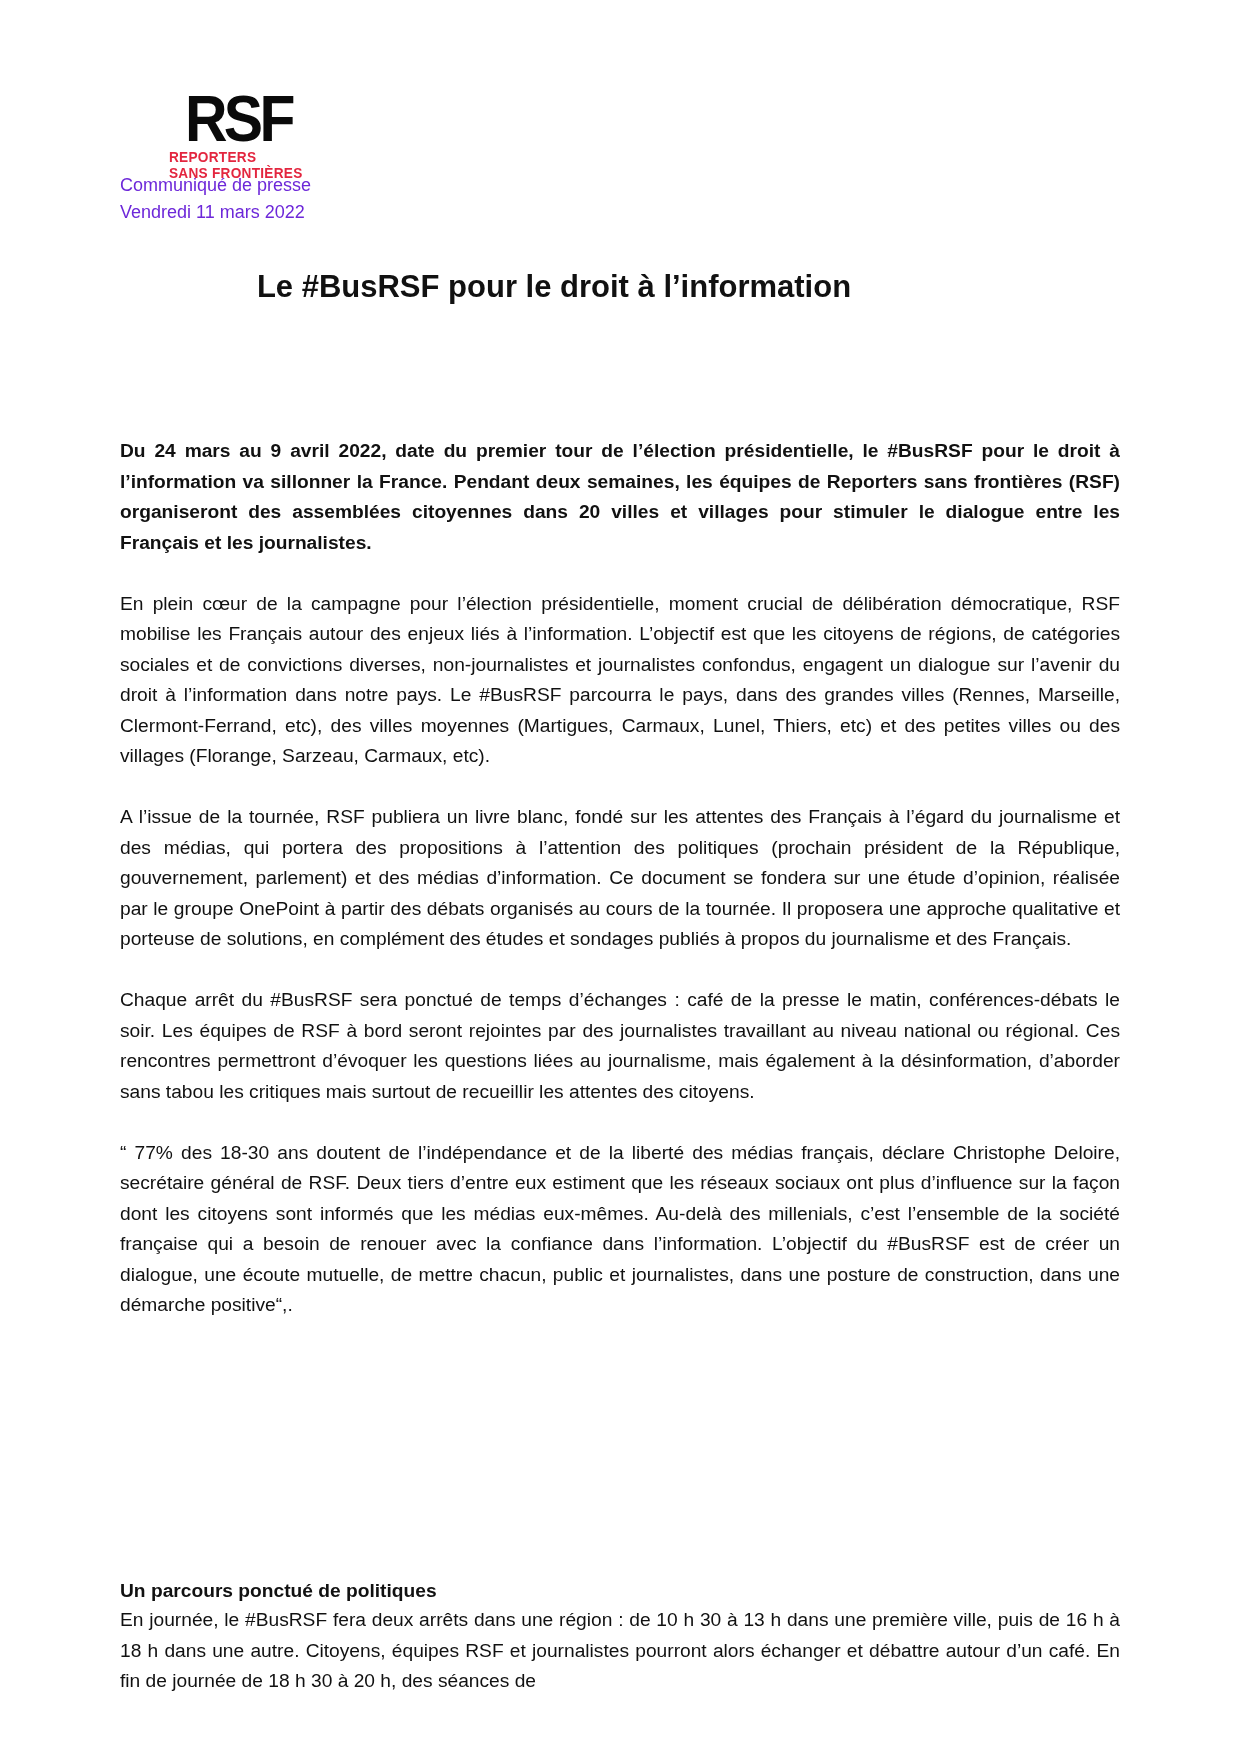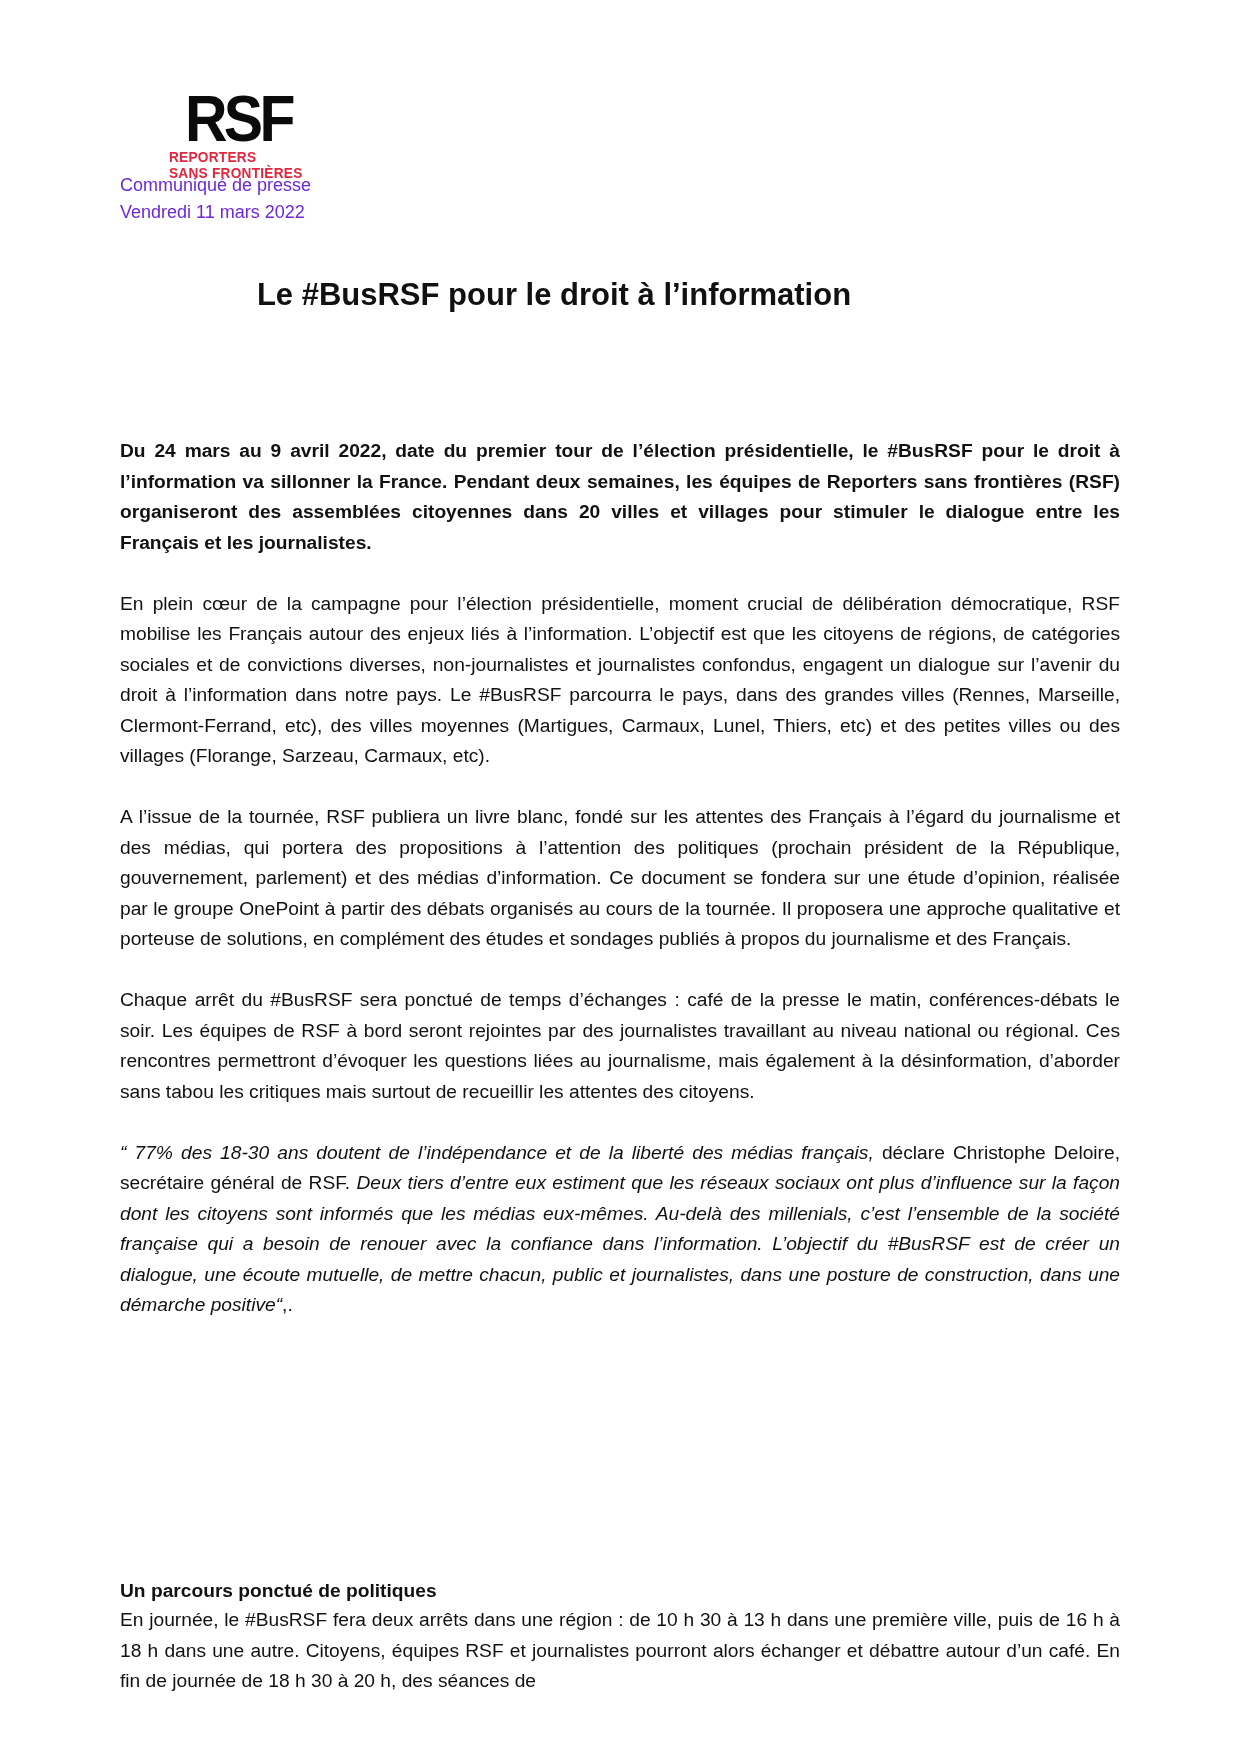--- a/index.html
+++ b/index.html
@@ -2,25 +2,25 @@
 <html><head>
 <meta charset="utf-8">
 <style>
   html, body { margin:0; padding:0; background:#ffffff; }
   body { width:1242px; height:1755px; position:relative; overflow:hidden; font-family:"Liberation Sans", sans-serif; color:#111; }
   .page { position:absolute; left:0; top:0; width:1242px; height:1755px; }
   .logo { position:absolute; left:165px; top:93px; display:flex; align-items:center;flex-direction:column; }
   .logo-mark { font-family:"Liberation Sans", sans-serif; font-weight:700; font-size:64px; line-height:52px; letter-spacing:-4px; color:#0a0a0a; transform:scaleX(0.92); transform-origin:left bottom; height:56px; }
   .logo-text { margin-left:4px; margin-bottom:4px; color:#e3263f; font-weight:700; font-size:15.5px; line-height:16px; letter-spacing:0.3px; transform:scaleX(0.88); transform-origin:left bottom; }
   .meta { position:absolute; left:120px; top:172px; font-size:18px; line-height:27px; color:#6d28d9; }
-  .title { position:absolute; left:0; width:1108px; top:272px; text-align:center; font-weight:700; font-size:31px; line-height:46px; color:#111; }
+  .title { position:absolute; left:0; width:1108px; top:264px; text-align:center; font-weight:700; font-size:31px; line-height:46px; color:#111; }
   .content { position:absolute; left:120px; width:1000px; top:436px; font-size:19.2px; line-height:30.5px; text-align:justify; }
   .content p { margin:0 0 30.5px 0; }
   .lead { font-weight:700; }
-  .quote .it { font-style:italic; }
+  .quote .it { }
   .section { position:absolute; left:120px; width:1000px; top:1577px; font-size:19.2px; line-height:30.5px; text-align:justify; }
   .section h3 { margin:0; font-size:19.2px; font-weight:700; line-height:28px; }
   .section p { margin:0; }
 </style>
 </head>
 <body>
 
 <div class="page">
 
   <div class="logo">

